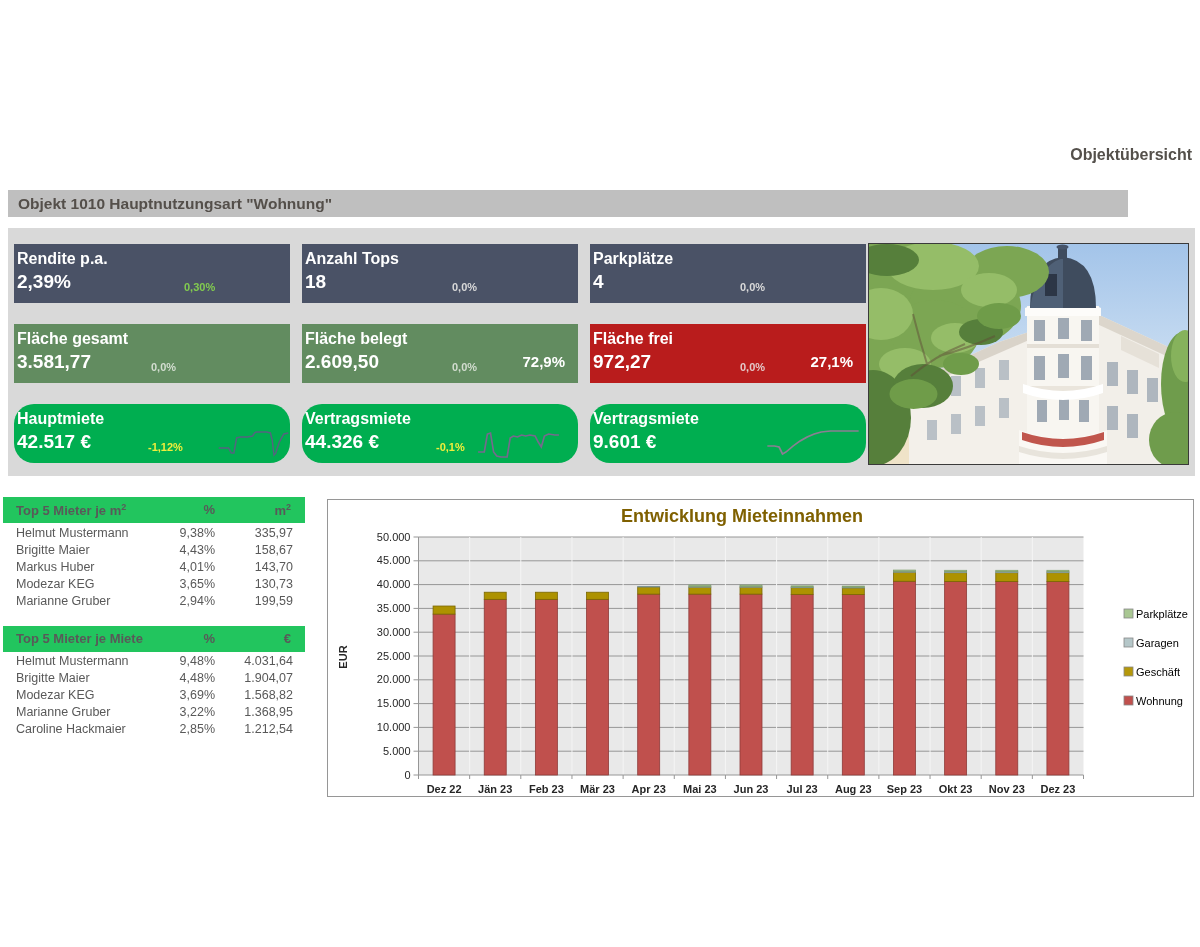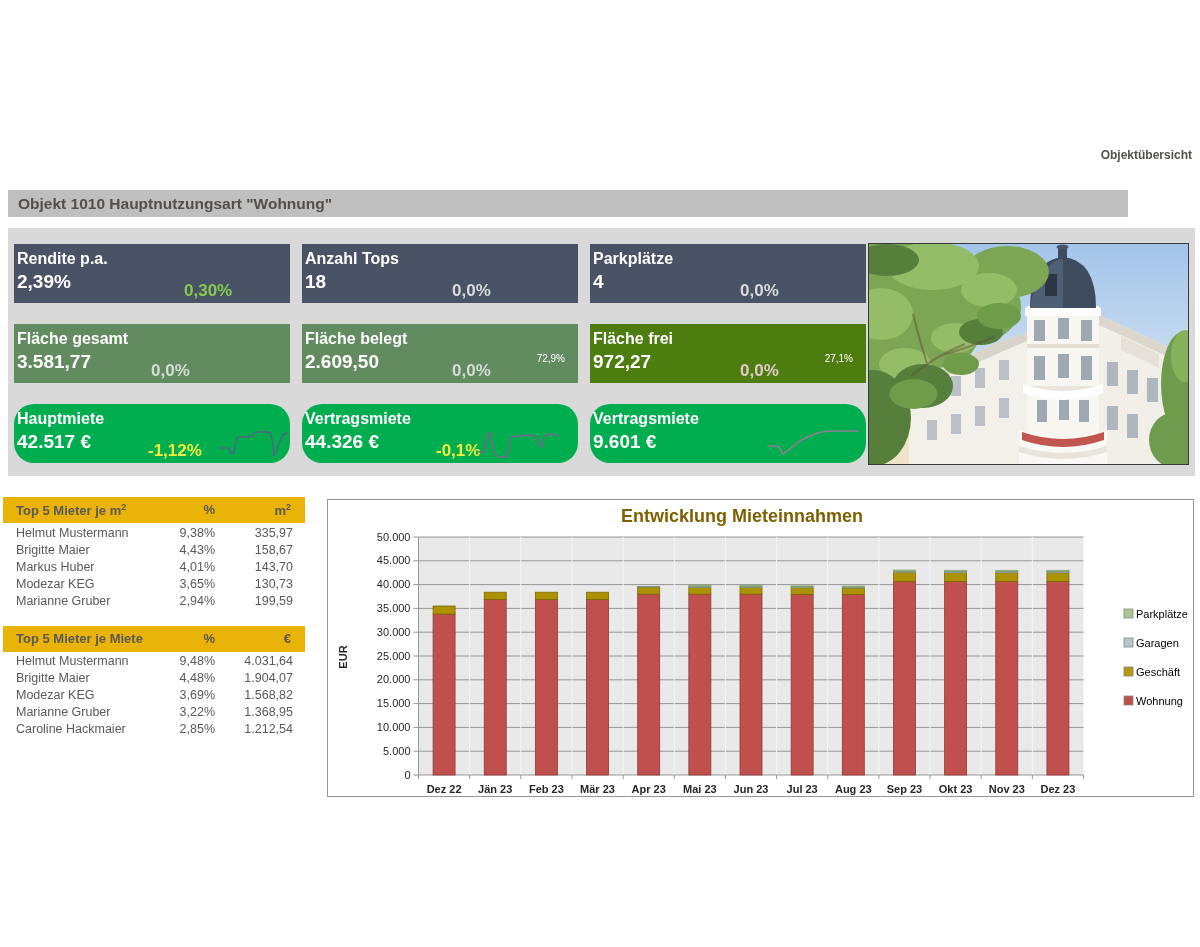--- a/index.html
+++ b/index.html
@@ -1,37 +1,37 @@
 <!DOCTYPE html>
 <html lang="de"><head>
 <meta charset="utf-8">
 <title>Objektübersicht</title>
 <style>
   html,body{margin:0;padding:0;}
   body{width:1200px;height:947px;position:relative;background:#fff;
        font-family:"Liberation Sans",sans-serif;overflow:hidden;}
   .abs{position:absolute;}
-  #pagetitle{top:146px;right:8px;font-size:12px;line-height:18px;font-weight:bold;color:#54504b;}
+  #pagetitle{top:146px;right:8px;font-size:16px;line-height:18px;font-weight:bold;color:#54504b;}
   #objbar{left:8px;top:190px;width:1120px;height:27px;background:#bfbfbf;
           color:#544f4a;font-weight:bold;font-size:15.5px;line-height:27px;padding-left:10px;box-sizing:border-box;}
   #kpibg{left:8px;top:228px;width:1187px;height:248px;background:#d9d9d9;}
   .card{position:absolute;width:276px;height:59px;color:#fff;}
   .card .t{position:absolute;left:3px;top:6px;font-size:16px;font-weight:bold;}
   .card .v{position:absolute;left:3px;top:27px;font-size:19px;font-weight:bold;}
-  .card .p{position:absolute;font-size:17px;font-weight:bold;}
-  .card .p2{position:absolute;font-size:10px;font-weight:normal;}
+  .card .p{position:absolute;font-size:11px;font-weight:bold;}
+  .card .p2{position:absolute;font-size:15px;font-weight:bold;}
   .r1{background:#4a5266;top:244px;}
   .r2{background:#628c60;top:324px;}
   .r3{background:#00ae50;top:404px;border-radius:20px;}
   .c1{left:14px;} .c2{left:302px;} .c3{left:590px;}
-  .red{background:#4d7c0f;}
+  .red{background:#b91c1c;}
   .spark{position:absolute;right:2px;top:22px;width:76px;height:34px;}
   #photo{left:868px;top:243px;width:321px;height:222px;border:1px solid #3a3a3a;box-sizing:border-box;}
   
-  .thead{position:absolute;left:3px;width:302px;height:26px;background:#eab308;
+  .thead{position:absolute;left:3px;width:302px;height:26px;background:#22c55e;
          color:#595959;font-weight:bold;font-size:13px;}
   .thead .a{position:absolute;left:13px;top:5px;}
   .thead .b{position:absolute;top:5px;right:90px;}
   .thead .c{position:absolute;top:5px;right:14px;}
   .trow{position:absolute;left:3px;width:302px;height:17px;color:#595959;font-size:12.5px;}
   .trow .a{position:absolute;left:13px;top:1px;}
   .trow .b{position:absolute;top:1px;right:90px;}
   .trow .c{position:absolute;top:1px;right:12px;}
   sup{font-size:9px;}
   

